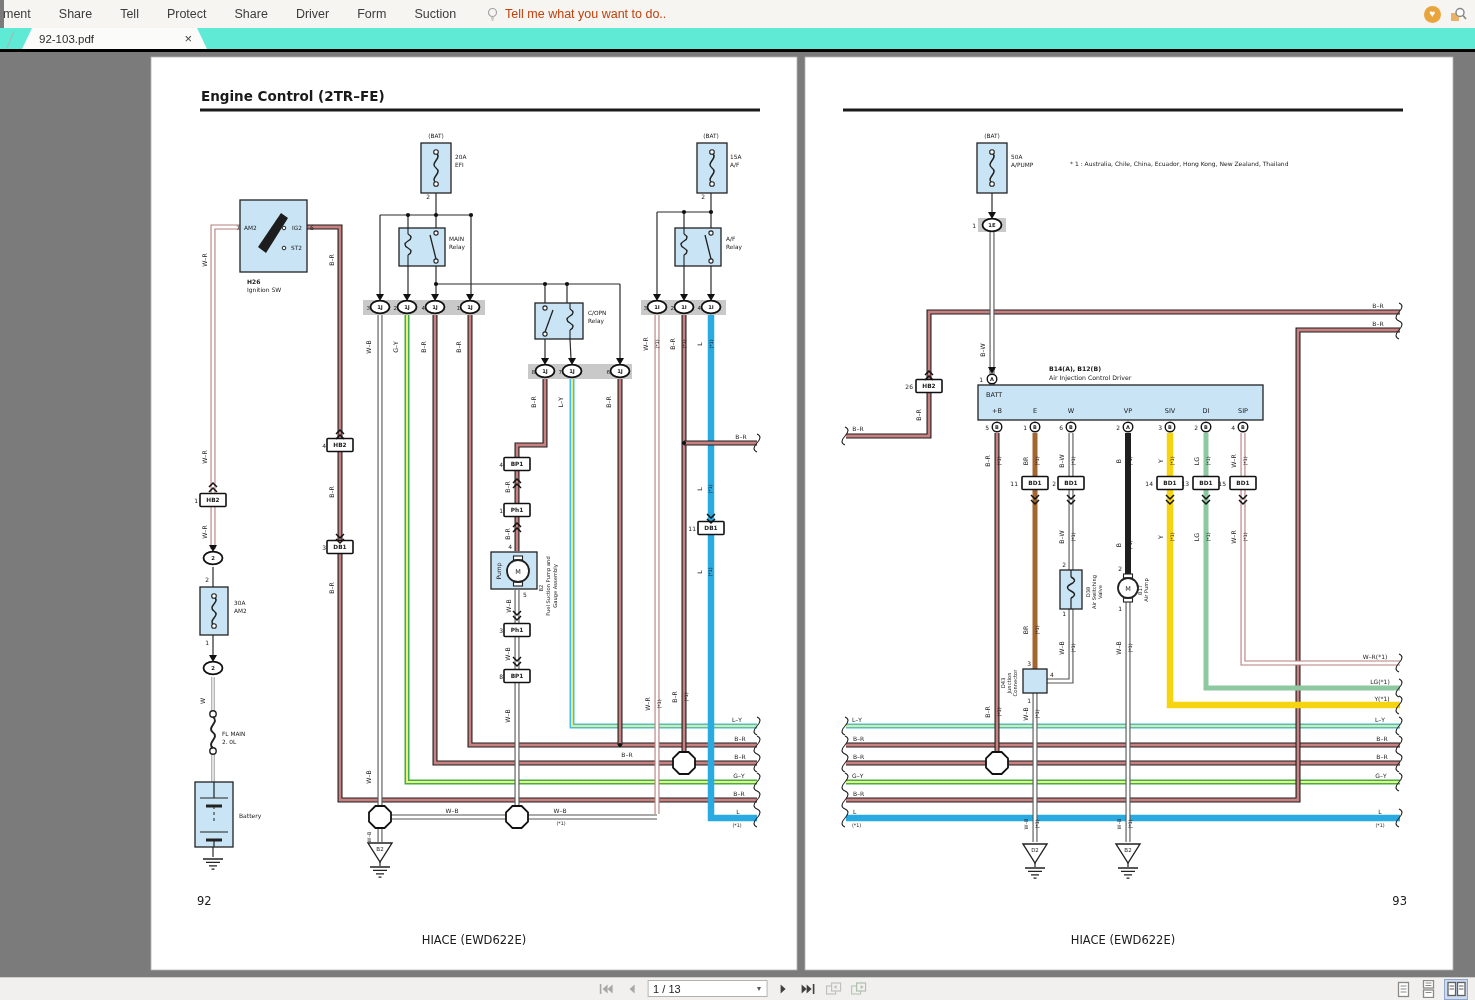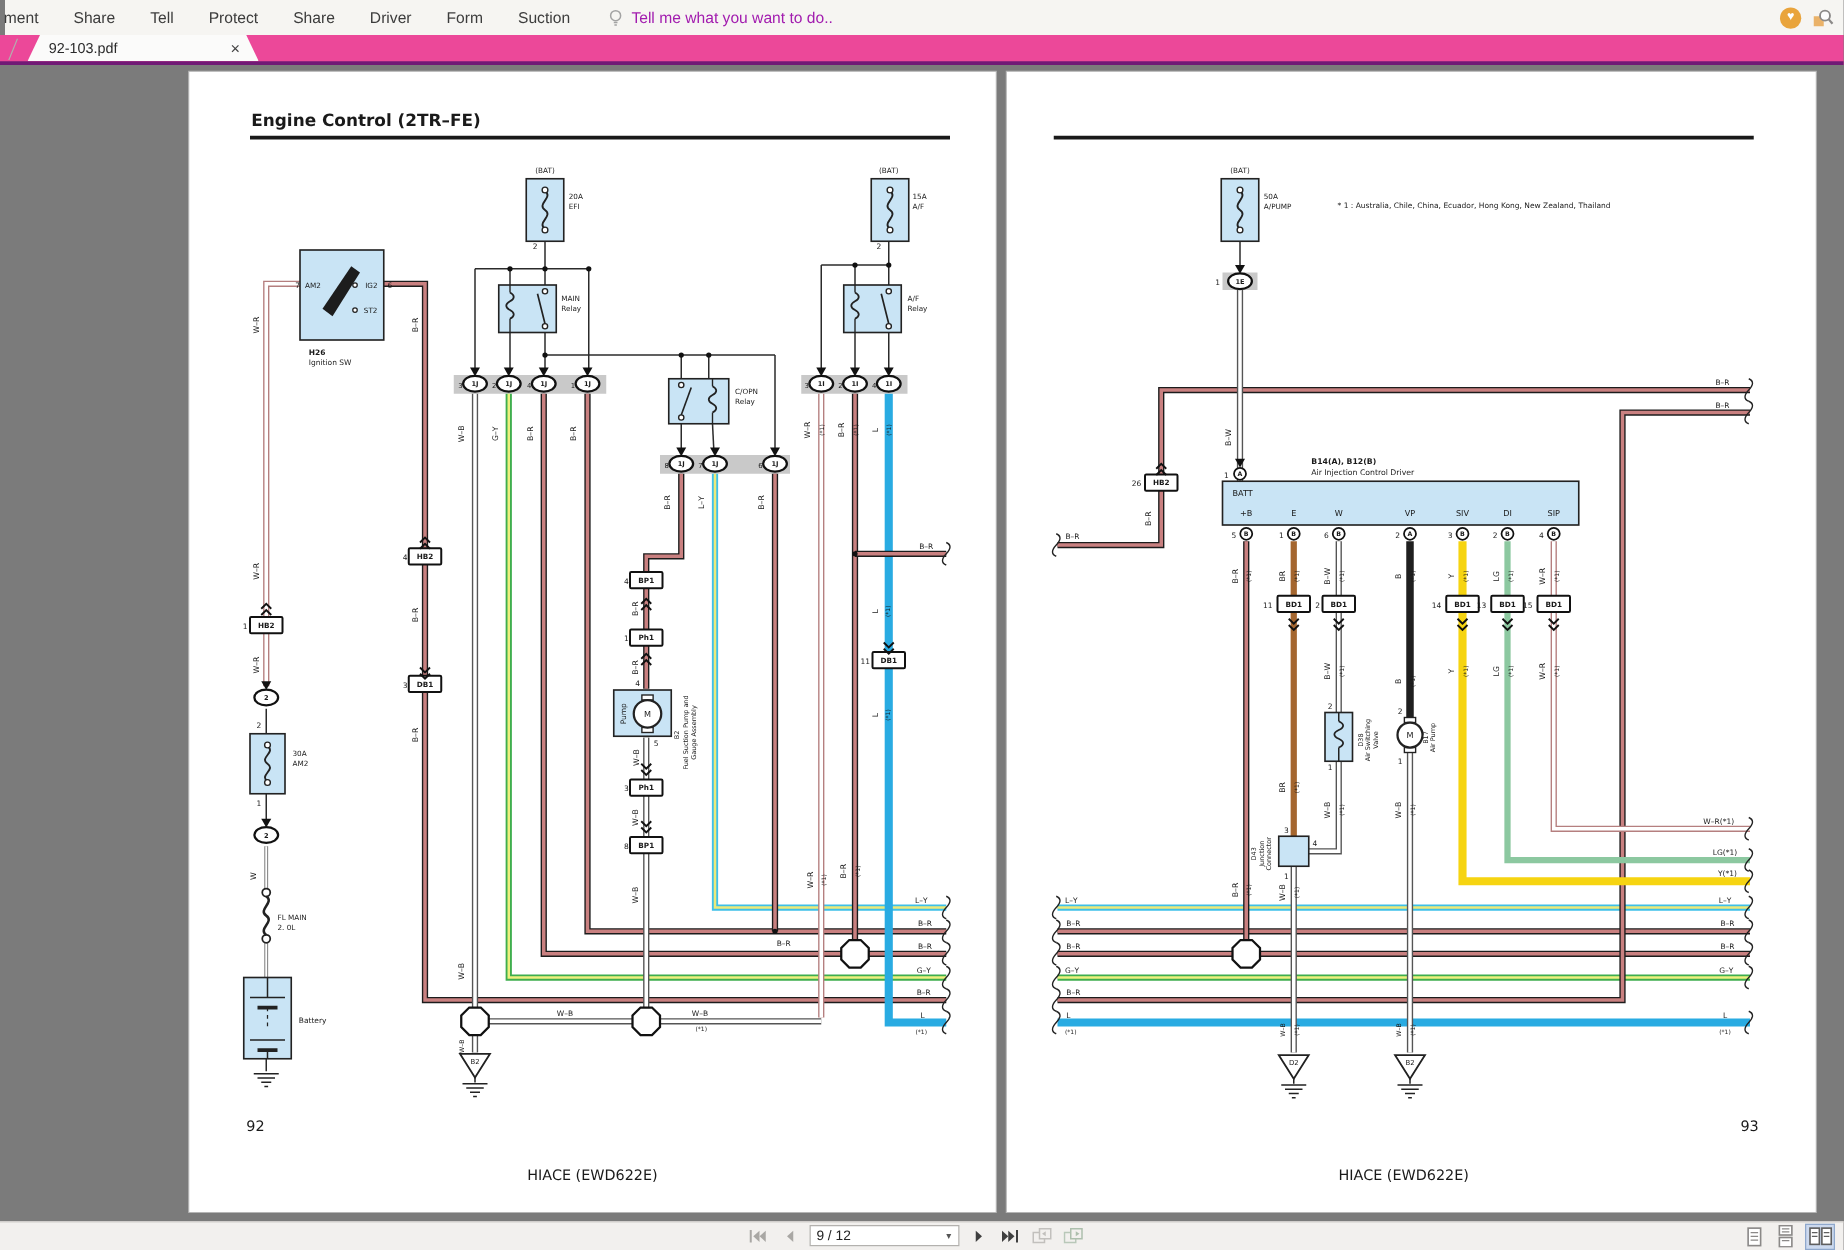--- a/index.html
+++ b/index.html
@@ -3,27 +3,27 @@
 <meta charset="utf-8">
 <style>
   html,body{margin:0;padding:0}
   body{width:1475px;height:1000px;overflow:hidden;position:relative;
        font-family:"Liberation Sans",sans-serif;background:#7b7b7b}
   
   .menubar{position:absolute;top:0;left:4px;right:0;height:28px;background:#f6f5f2;
            display:flex;align-items:center;z-index:30}
   .menu-item{font-size:12.5px;color:#3c3c3c;padding:0 14px;cursor:default;white-space:nowrap}
   .menu-item.first{padding-left:2px;margin-left:-3px}
-  .tellme{display:flex;align-items:center;color:#a21caf;font-size:12.5px;margin-left:16px;gap:6px}
+  .tellme{display:flex;align-items:center;color:#c2410c;font-size:12.5px;margin-left:16px;gap:6px}
   .mb-right{margin-left:auto;display:flex;align-items:center;gap:9px;padding-right:8px}
   .heart{width:17px;height:17px;border-radius:50%;background:#e9a43c;color:#fff;font-size:10px;
          display:flex;align-items:center;justify-content:center;line-height:1}
   
-  .tabbar{position:absolute;top:28px;left:0;right:0;height:21px;background:#ec4899;
-          border-bottom:3px solid #701a75;z-index:30}
+  .tabbar{position:absolute;top:28px;left:0;right:0;height:21px;background:#5eead4;
+          border-bottom:3px solid #000000;z-index:30}
   .tab-stub{position:absolute;left:10px;top:3px;width:1px;height:17px;background:#b2b0ae;
             transform:skewX(-22deg)}
   .tab{position:absolute;left:22px;top:0;width:185px;height:21px;background:#fbfbfa;
        clip-path:polygon(10px 0,175px 0,185px 21px,0 21px);
        display:flex;align-items:center}
   .tab-title{font-size:11.5px;color:#2b2b2b;margin-left:17px}
   .tab-close{margin-left:auto;margin-right:15px;color:#444;font-size:13px;line-height:1;cursor:default}
   
   .content{position:absolute;top:52px;left:0;width:1475px;height:926px;background:#7b7b7b}
   
@@ -638,21 +638,21 @@
         <path d="M9 1.5L4 6l5 4.5z" fill="#a9a7a4"></path>
           <path d="M14 1.5L9 6l5 4.5z" fill="#a9a7a4"></path>
       </svg>
     </span>
     <span class="nav-btn">
       <svg width="10" height="12">
         <path d="M8 1.5L3 6l5 4.5z" fill="#a9a7a4"></path>
       </svg>
     </span>
     <span class="page-field">
-      <span>9 / 12</span>
+      <span>1 / 13</span>
       <span class="caret">▾</span>
     </span>
     <span class="nav-btn">
       <svg width="10" height="12">
         <path d="M2 1.5L7 6l-5 4.5z" fill="#3f3f3f"></path>
       </svg>
     </span>
     <span class="nav-btn">
       <svg width="15" height="12">
         <path d="M1 1.5L6 6l-5 4.5z" fill="#3f3f3f"></path>

